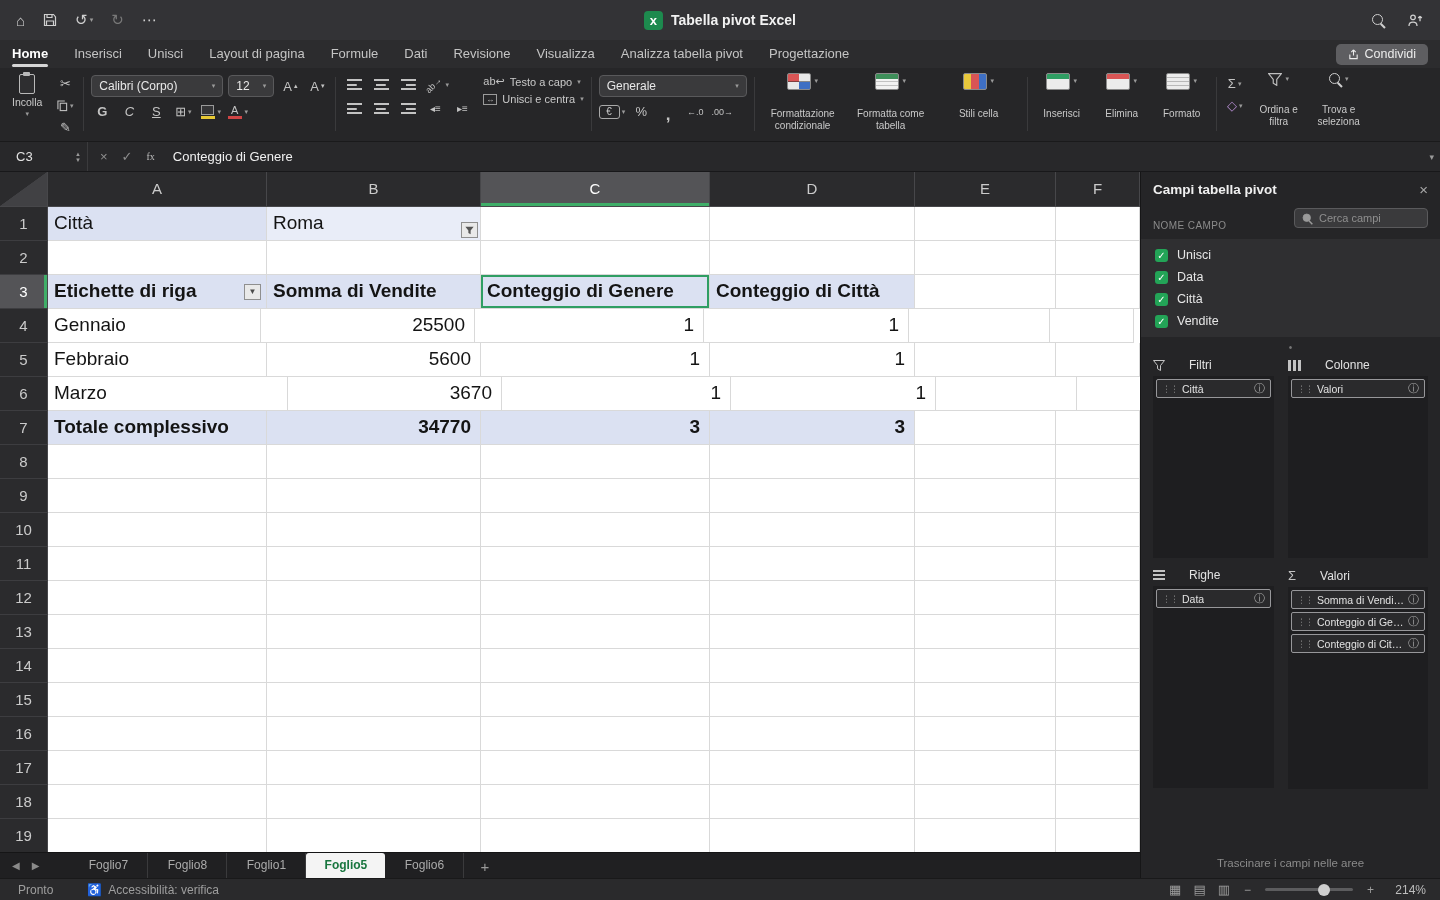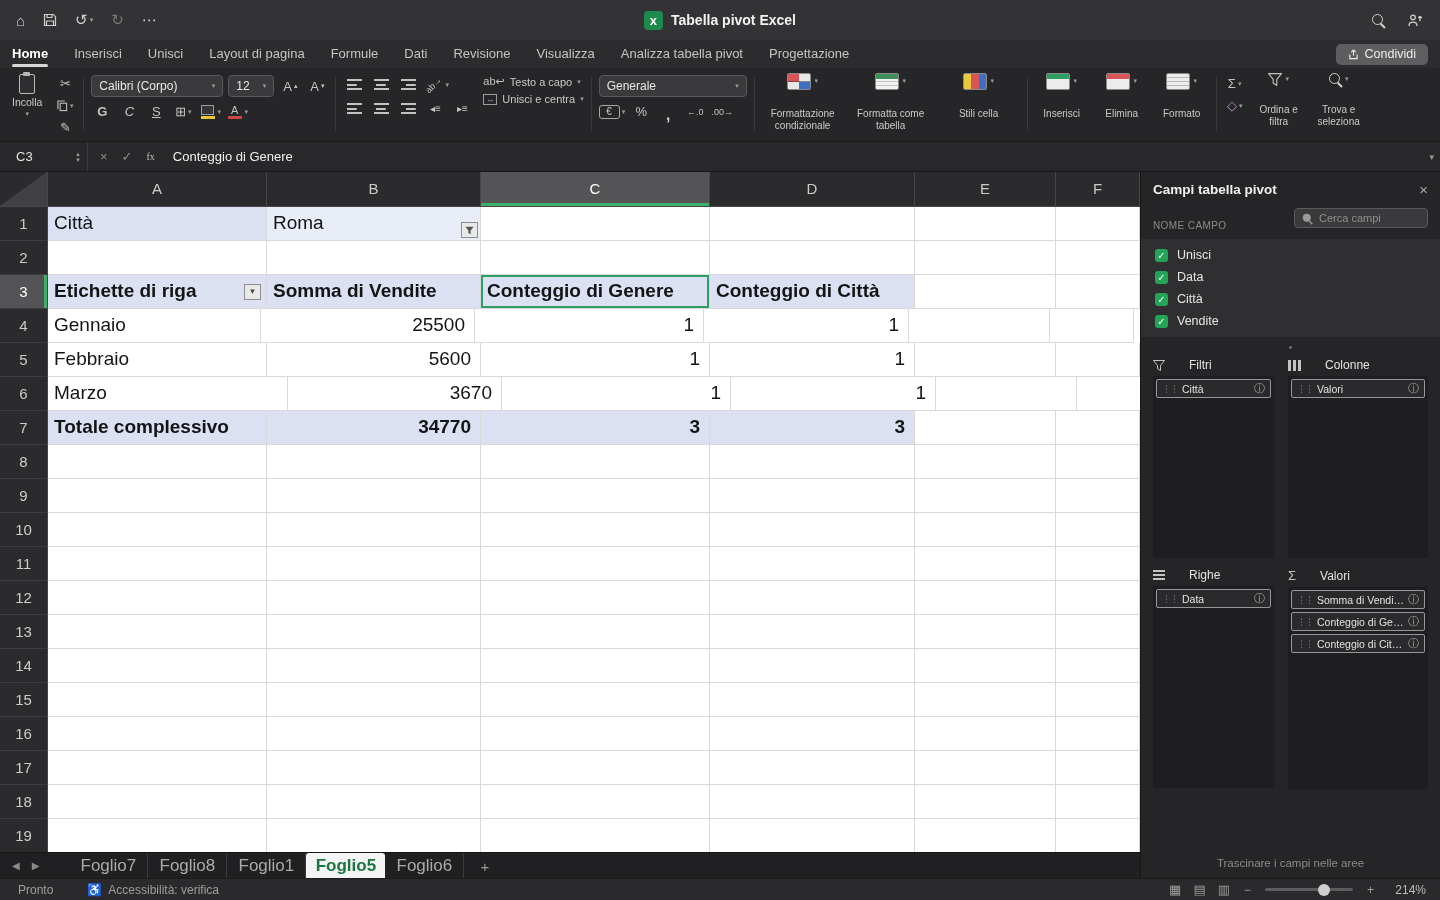--- a/index.html
+++ b/index.html
@@ -89,21 +89,21 @@
 .c-bold{font-weight:bold;}
 .c-num{text-align:right;padding-right:9px;}
 .cell.selected{box-shadow:inset 0 0 0 2px #2f9e63;}
 .cell-btn{position:absolute;width:17px;height:16px;background:#e9e9e9;border:1px solid #8f8f8f;display:flex;align-items:center;justify-content:center;font-size:8px;color:#4a4a4a;}
 .cell-btn.br{right:2px;bottom:2px;}
 .cell-btn.mid{right:5px;top:50%;transform:translateY(-50%);}
 
 .tabs-bar{height:26px;background:#202022;border-top:1px solid #151516;display:flex;align-items:flex-end;}
 .tab-nav{color:#8a8a8a;font-size:10px;display:flex;gap:12px;padding:0 12px 7px;}
 .stabs{display:flex;align-items:flex-end;margin-left:18px;height:100%;}
-.stab{min-width:79px;text-align:center;line-height:25px;color:#ababab;font-size:17px;border-right:1px solid #3a3a3c;padding:0 8px;white-space:nowrap;}
+.stab{min-width:79px;text-align:center;line-height:25px;color:#ababab;font-size:12px;border-right:1px solid #3a3a3c;padding:0 8px;white-space:nowrap;}
 .stab.active{background:#f4f4f4;color:#19763f;font-weight:bold;border-right:none;border-radius:3px 3px 0 0;}
 .tab-add{color:#9a9a9a;margin:0 0 4px 16px;font-size:15px;line-height:15px;}
 
 .pane{width:300px;flex:none;background:#252527;border-left:1px solid #161617;display:flex;flex-direction:column;color:#cfcfcf;overflow:hidden;}
 .pane-head{display:flex;justify-content:space-between;align-items:center;padding:10px 12px 6px;}
 .pane-title{font-weight:bold;font-size:13.5px;color:#f0f0f0;}
 .pane-close{color:#a6a6a6;font-size:15px;line-height:15px;}
 .pane-search-row{display:flex;justify-content:space-between;align-items:center;padding:2px 12px 8px;}
 .pane-label{font-size:10px;color:#8b8b8b;letter-spacing:.4px;margin-top:15px;}
 .search-box{width:134px;height:20px;background:#3a3a3c;border:1px solid #5a5a5c;border-radius:4px;display:flex;align-items:center;padding:0 6px;gap:5px;}

